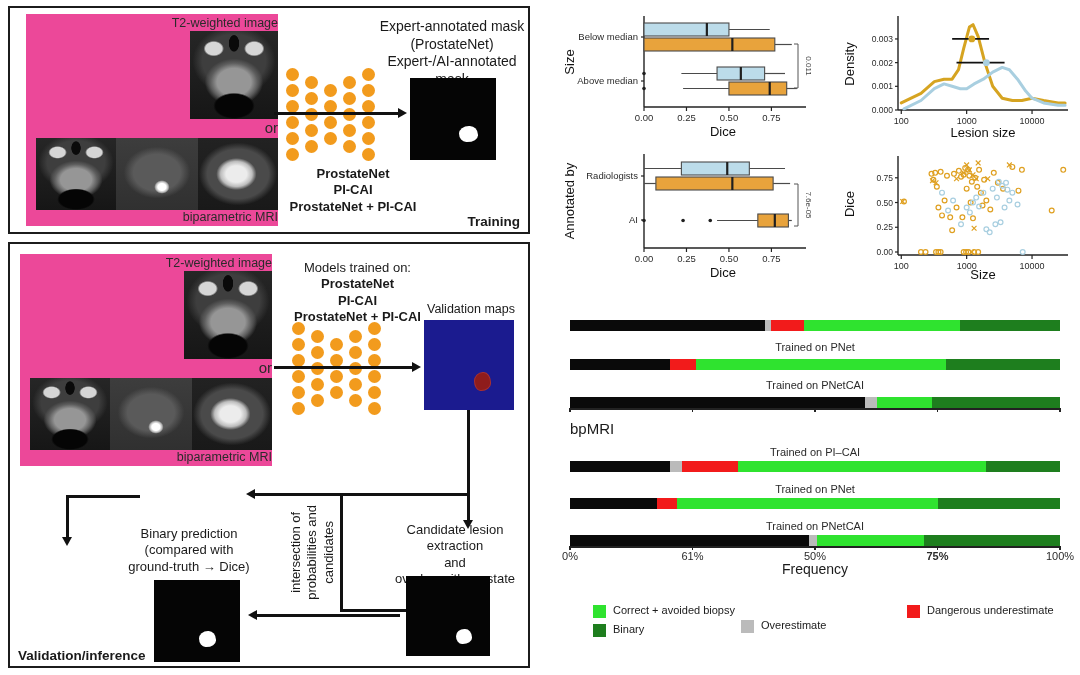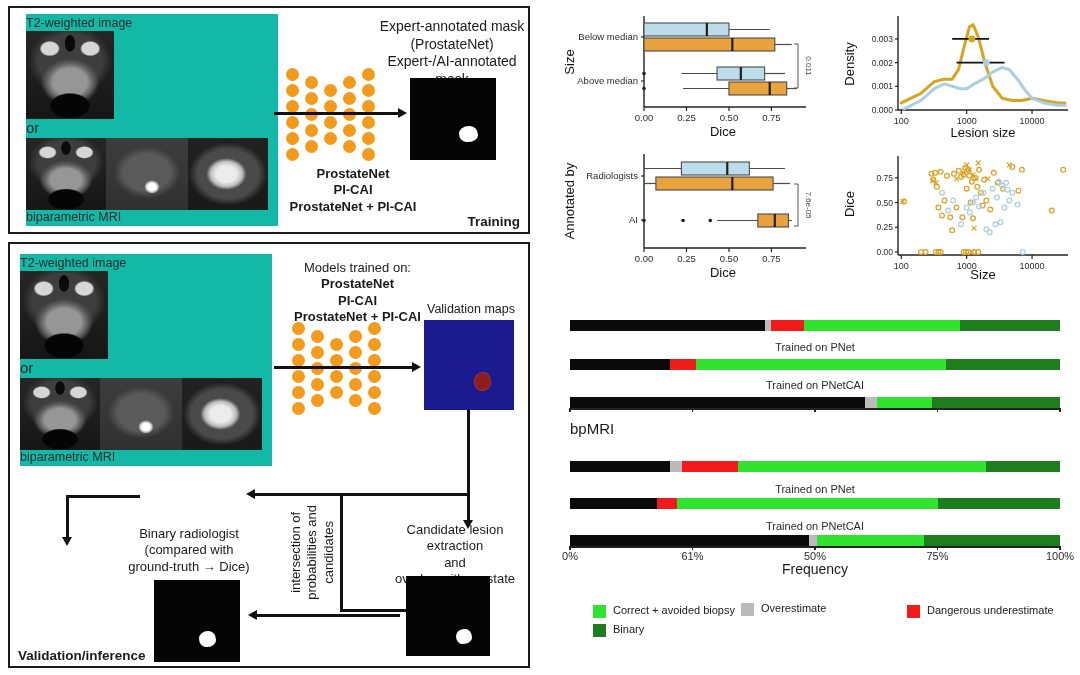--- a/index.html
+++ b/index.html
@@ -1,21 +1,21 @@
 <!DOCTYPE html>
 <html><head>
 <meta charset="utf-8">
 <style>
   *{margin:0;padding:0;box-sizing:border-box}
   html,body{width:1080px;height:675px;background:#fff;font-family:"Liberation Sans",sans-serif;color:#1a1a1a;position:relative;overflow:hidden}
   .abs{position:absolute}
   .pre{white-space:pre-line}
   .ctr{text-align:center}
   .panel{position:absolute;border:2px solid #1c1c1c;background:#fff}
-  .graybox{position:absolute;background:#14b8a6;display:flex;flex-direction:column;align-items:flex-start}
+  .graybox{position:absolute;background:#ec4899;display:flex;flex-direction:column;align-items:flex-end}
   .cap{font-size:12.5px;color:#2b2b2b;line-height:1.2}
   .or{font-size:15px;color:#2b2b2b;line-height:1.1;margin:1px 0}
   .mri{background:#1c1c1c}
   .mri-t2{background:
     radial-gradient(38% 24% at 50% 85%, #050505 0 55%, rgba(0,0,0,0) 62%),
     radial-gradient(10% 16% at 50% 14%, #0a0a0a 0 55%, rgba(0,0,0,0) 62%),
     radial-gradient(17% 13% at 27% 20%, #d6d6d6 0 55%, rgba(0,0,0,0) 68%),
     radial-gradient(17% 13% at 73% 20%, #d6d6d6 0 55%, rgba(0,0,0,0) 68%),
     radial-gradient(46% 37% at 50% 58%, #969696 0 42%, #5d5d5d 58%, rgba(0,0,0,0) 72%),
     radial-gradient(62% 52% at 50% 34%, #3e3e3e 0 58%, rgba(0,0,0,0) 76%),
@@ -199,21 +199,21 @@
   <div class="aline" style="left:244px;top:249px;width:215px;height:2.5px"></div>
   <div class="ah-left" style="left:236px;top:245px"></div>
   <div class="aline" style="left:330px;top:249px;width:2.5px;height:118px"></div>
   <div class="aline" style="left:330px;top:365px;width:66px;height:2.5px"></div>
   <div class="aline" style="left:247px;top:370px;width:143px;height:2.5px"></div>
   <div class="ah-left" style="left:238px;top:366px"></div>
   <div class="aline" style="left:56px;top:251px;width:74px;height:2.5px"></div>
   <div class="aline" style="left:56px;top:251px;width:2.5px;height:42px"></div>
   <div class="ah-down" style="left:52px;top:293px"></div>
 
-  <div class="flowtxt ctr pre" style="left:104px;top:282px;width:150px">Binary radiologist
+  <div class="flowtxt ctr pre" style="left:104px;top:282px;width:150px">Binary prediction
 (compared with
 ground-truth → Dice)</div>
   <div class="flowtxt ctr pre" style="left:227px;top:284px;width:150px;transform:rotate(-90deg)">intersection of
 probabilities and
 candidates</div>
   <div class="flowtxt ctr pre" style="left:360px;top:278px;width:170px">Candidate lesion
 extraction
 and
 overlap with prostate</div>
 
@@ -457,20 +457,21 @@
       <div class="seg" style="width: 11.2%; background: rgb(47, 227, 47);"></div>
       <div class="seg" style="width: 26.2%; background: rgb(30, 126, 30);"></div>
     </div>
     <div class="axis-line" style="left: 7px; top: 96px; width: 490px;"></div>
     <div class="axis-tick" style="left: 6.25px; top: 96px;"></div>
     <div class="axis-tick" style="left: 128.75px; top: 96px;"></div>
     <div class="axis-tick" style="left: 251.25px; top: 96px;"></div>
     <div class="axis-tick" style="left: 373.75px; top: 96px;"></div>
     <div class="axis-tick" style="left: 496.25px; top: 96px;"></div>
     <div class="group-label" style="left: 7px; top: 108px;">bpMRI</div>
+    <div class="bar-label" style="left: 7px; top: 134px; width: 490px;">Trained on PI–CAI</div>
     <div class="bar-track" style="left: 7px; top: 149px; width: 490px;">
       <div class="seg" style="width: 20.5%; background: rgb(10, 10, 10);"></div>
       <div class="seg" style="width: 2.4%; background: rgb(187, 187, 187);"></div>
       <div class="seg" style="width: 11.3%; background: rgb(242, 27, 27);"></div>
       <div class="seg" style="width: 50.8%; background: rgb(47, 227, 47);"></div>
       <div class="seg" style="width: 15%; background: rgb(30, 126, 30);"></div>
     </div>
     <div class="bar-label" style="left: 7px; top: 171px; width: 490px;">Trained on PNet</div>
     <div class="bar-track" style="left: 7px; top: 186px; width: 490px;">
       <div class="seg" style="width: 17.7%; background: rgb(10, 10, 10);"></div>
@@ -486,35 +487,35 @@
       <div class="seg" style="width: 27.7%; background: rgb(30, 126, 30);"></div>
     </div>
     <div class="axis-line" style="left: 7px; top: 234px; width: 490px;"></div>
     <div class="axis-tick" style="left: 6.25px; top: 234px;"></div>
     <div class="axis-ticklabel" style="left: 7px; top: 238px;">0%</div>
     <div class="axis-tick" style="left: 128.75px; top: 234px;"></div>
     <div class="axis-ticklabel" style="left: 129.5px; top: 238px;">61%</div>
     <div class="axis-tick" style="left: 251.25px; top: 234px;"></div>
     <div class="axis-ticklabel" style="left: 252px; top: 238px;">50%</div>
     <div class="axis-tick" style="left: 373.75px; top: 234px;"></div>
-    <div class="axis-ticklabel" style="left: 374.5px; top: 238px;">75%</div>
+    <div class="axis-ticklabel" style="left: 374.5px; top: 238px; font-weight: bold;">75%</div>
     <div class="axis-tick" style="left: 496.25px; top: 234px;"></div>
     <div class="axis-ticklabel" style="left: 497px; top: 238px;">100%</div>
     <div class="xlabel-bars" style="left: 252px; top: 249px;">Frequency</div>
   </div>
 <div class="abs" id="legend" style="left:563px;top:594px;width:517px;height:70px">
     <div class="legend-item" style="left: 30px; top: 10px;">
       <div class="legend-swatch" style="background: rgb(47, 227, 47);"></div>
       <div class="legend-label">Correct + avoided biopsy</div>
     </div>
     <div class="legend-item" style="left: 30px; top: 29px;">
       <div class="legend-swatch" style="background: rgb(30, 126, 30);"></div>
       <div class="legend-label">Binary</div>
     </div>
-    <div class="legend-item" style="left: 178px; top: 8px; justify-content: flex-end;">
+    <div class="legend-item" style="left: 178px; top: 25px; justify-content: flex-end;">
       <div class="legend-swatch" style="background: rgb(187, 187, 187);"></div>
       <div class="legend-label">Overestimate</div>
     </div>
     <div class="legend-item" style="left: 344px; top: 10px;">
       <div class="legend-swatch" style="background: rgb(242, 27, 27);"></div>
       <div class="legend-label">Dangerous underestimate</div>
     </div>
   </div>
 
 </body></html>

